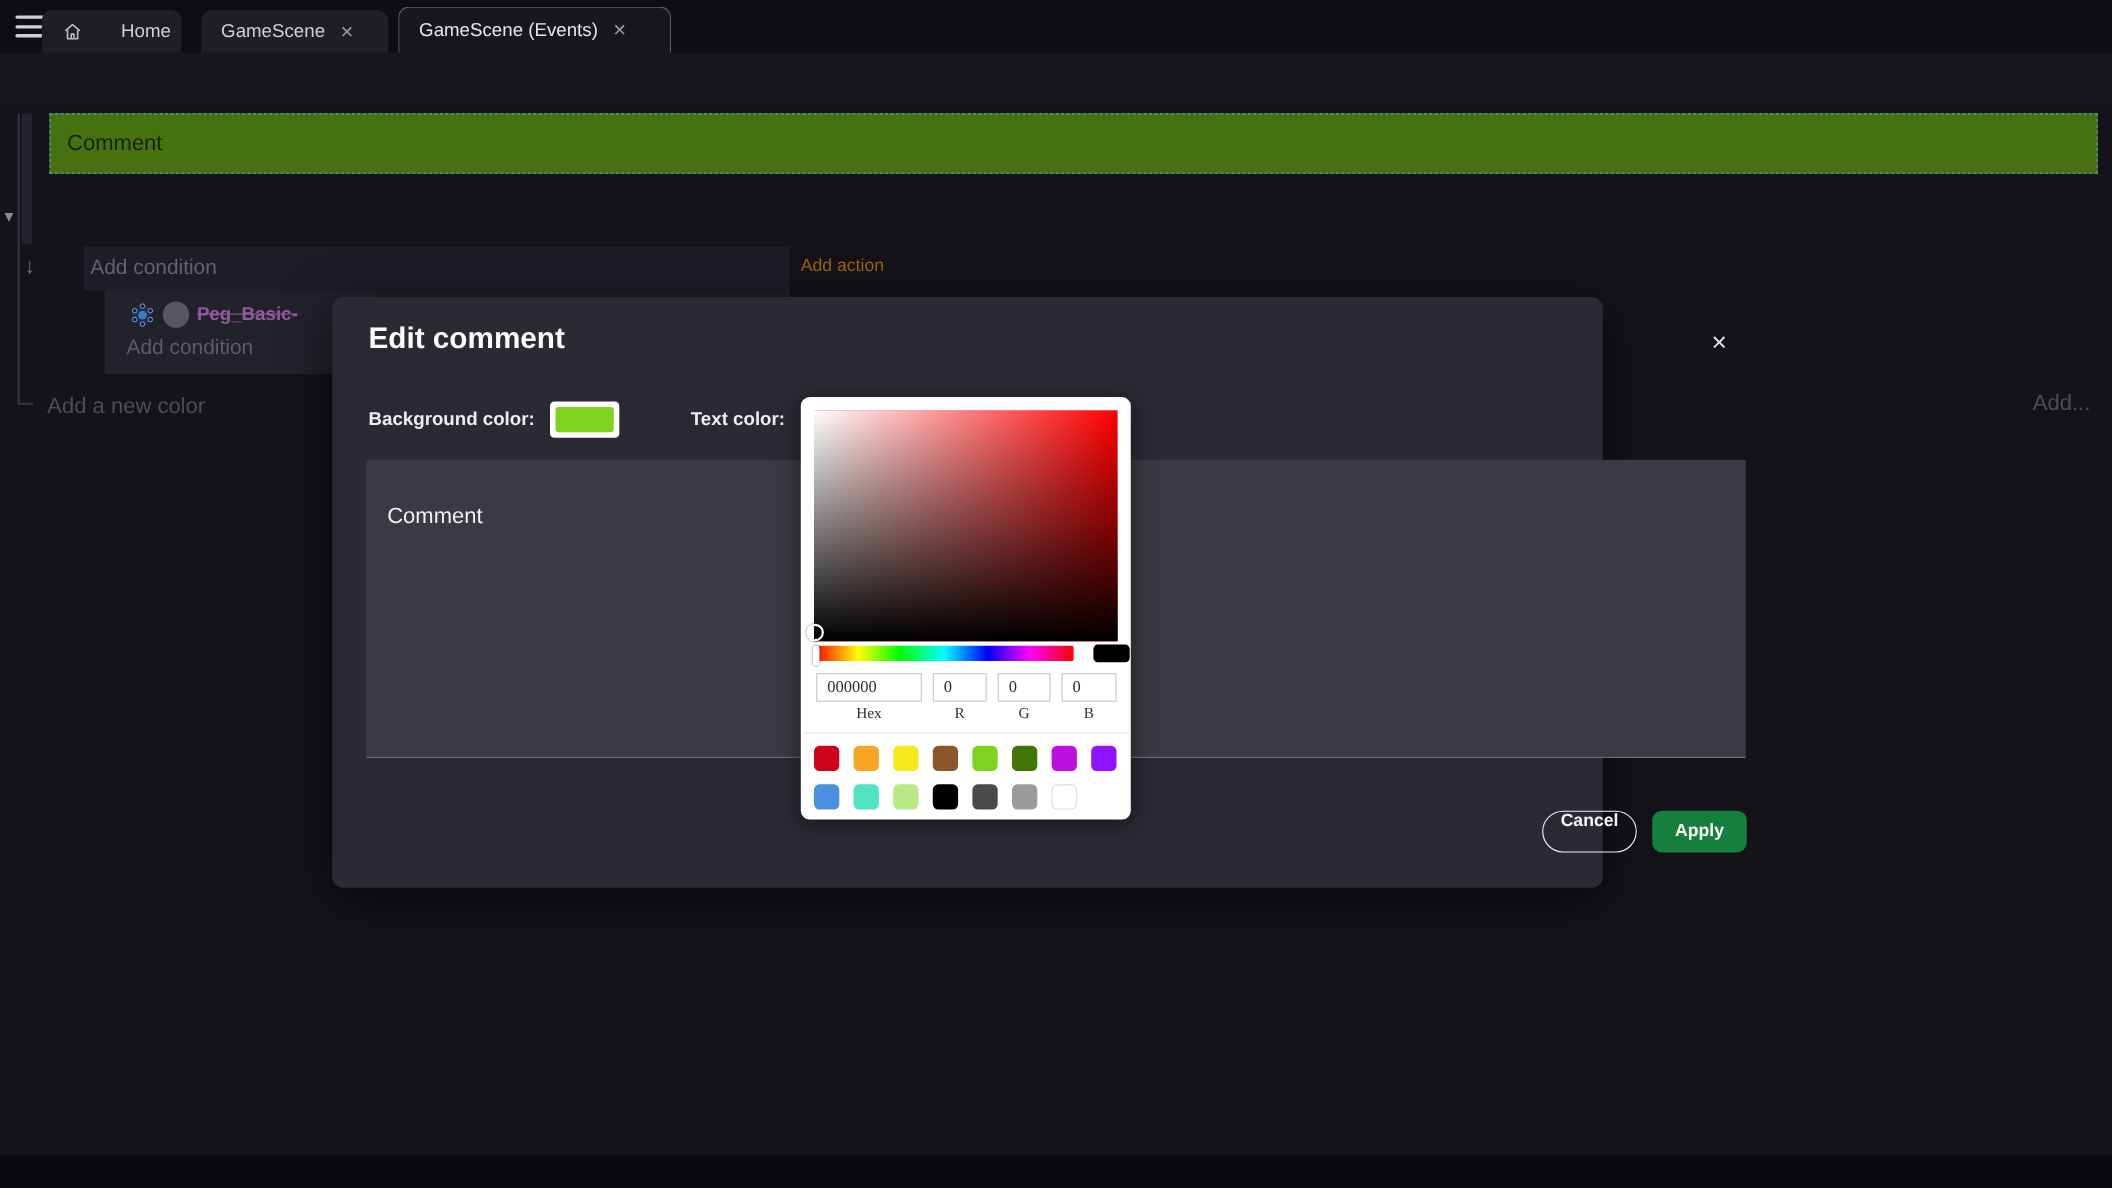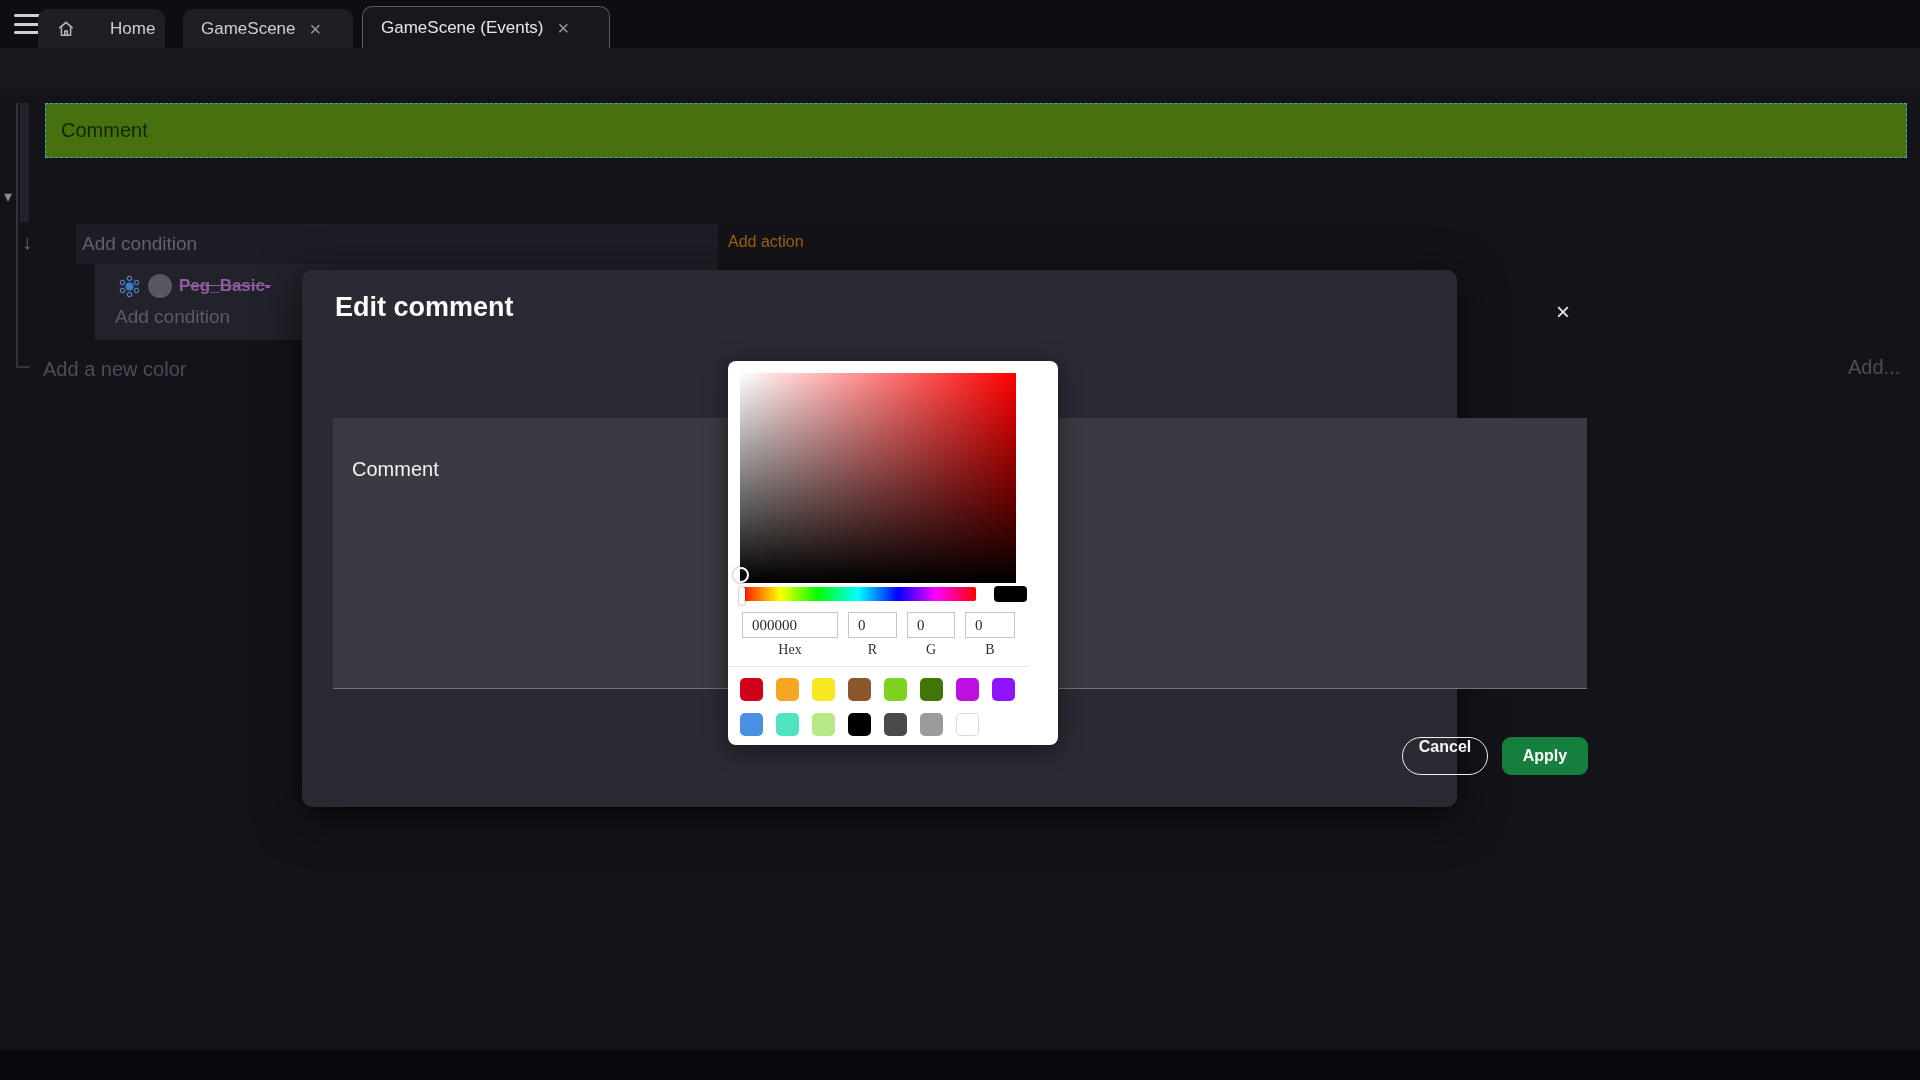--- a/index.html
+++ b/index.html
@@ -73,21 +73,21 @@
      border-bottom:1px solid #72727a;box-sizing:border-box;padding:40px 19px;}
   .comment-area .val{font-size:20px;color:#f2f2f5;}
   .btn-cancel{position:absolute;left:1100px;top:467px;width:86px;height:38px;box-sizing:border-box;
      border:1px solid #ededf2;border-radius:19px;display:flex;justify-content:center;
      color:#f5f5f8;font-weight:bold;font-size:16px;}
   .btn-apply{position:absolute;left:1200px;top:467px;width:86px;height:38px;border-radius:9px;
      display:flex;align-items:center;justify-content:center;color:#fff;font-weight:bold;font-size:16px;}
 
   
   .picker{position:absolute;left:728px;top:361px;width:300px;height:384px;background:#fff;border-radius:8px;
-     box-shadow:0 4px 22px rgba(0,0,0,.5);font-family:"Liberation Serif",serif;padding-left:30px;}
+     box-shadow:0 4px 22px rgba(0,0,0,.5);font-family:"Liberation Serif",serif;}
   .sat{position:absolute;left:12px;top:12px;width:276px;height:210px;
      background:linear-gradient(to top,#000,rgba(0,0,0,0)),
                 linear-gradient(to right,#fff,rgba(255,255,255,0)),#f00;}
   .sat-cursor{position:absolute;left:-7px;top:194px;width:12px;height:12px;border:2px solid #fff;
      border-radius:50%;box-shadow:0 0 2px rgba(0,0,0,.7);}
   .hue-row{position:absolute;left:12px;top:224px;width:276px;height:18px;}
   .hue-bar{position:absolute;left:0;top:2px;width:236px;height:14px;border-radius:2px;
      background:linear-gradient(to right,#f00 0%,#ff0 17%,#0f0 33%,#0ff 50%,#00f 67%,#f0f 83%,#f00 100%);}
   .hue-handle{position:absolute;left:-1px;top:0;width:6px;height:18px;background:#fff;border-radius:2px;
      box-shadow:0 0 2px rgba(0,0,0,.6);}
@@ -274,20 +274,27 @@
 
     <span class="add-new-event">Add a new color</span>
     <span class="add-more">Add...</span>
     <div class="footer-band"></div>
   </div>
 
   <div class="modal">
     <div class="modal-title">Edit comment</div>
     <div class="modal-close">×</div>
 
+    <div class="lbl-row">
+      <span class="field-label bgcolor-label">Background color:</span>
+      <div class="color-chip">
+        <div class="fill" style="background: rgb(126, 211, 33);"></div>
+      </div>
+      <span class="field-label textcolor-label">Text color:</span>
+    </div>
 
     <div class="comment-area">
       <div class="val">Comment</div>
     </div>
 
     <div class="btn-cancel">
       <span>Cancel</span>
     </div>
     <div class="btn-apply" style="background: #15803d;">
       <span>Apply</span>

